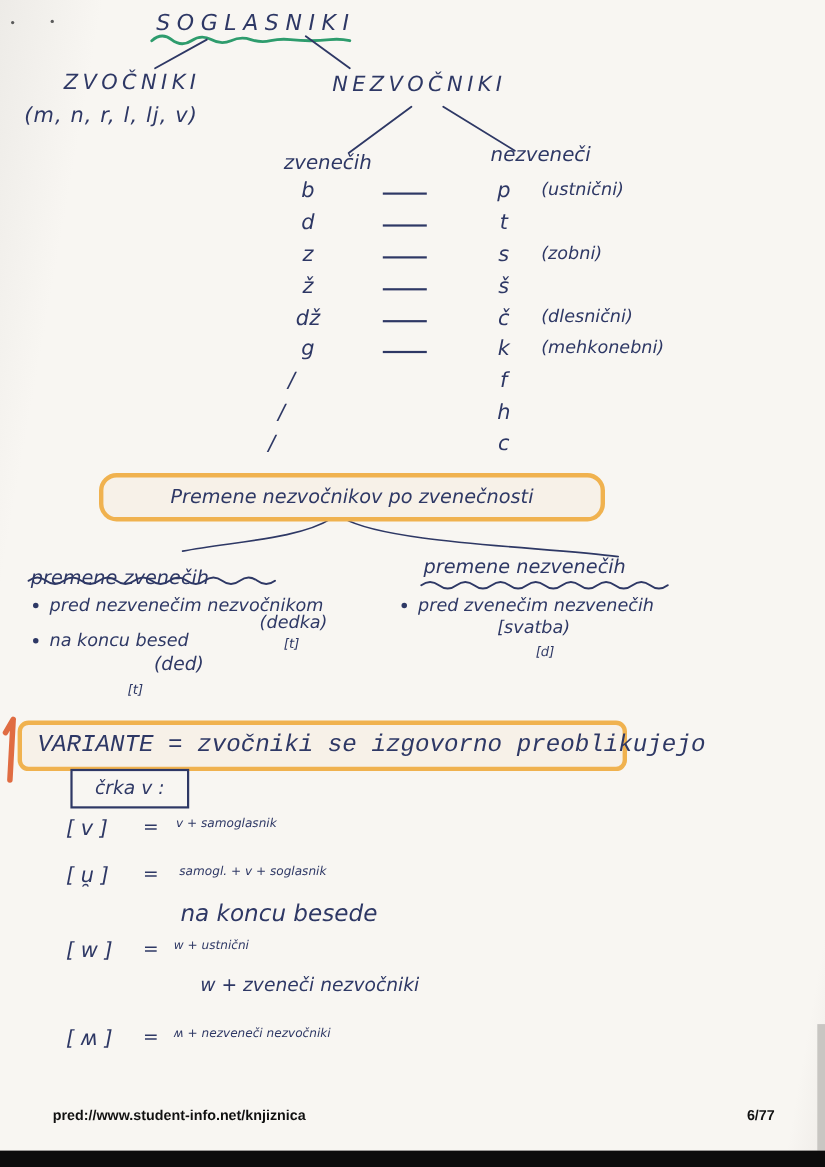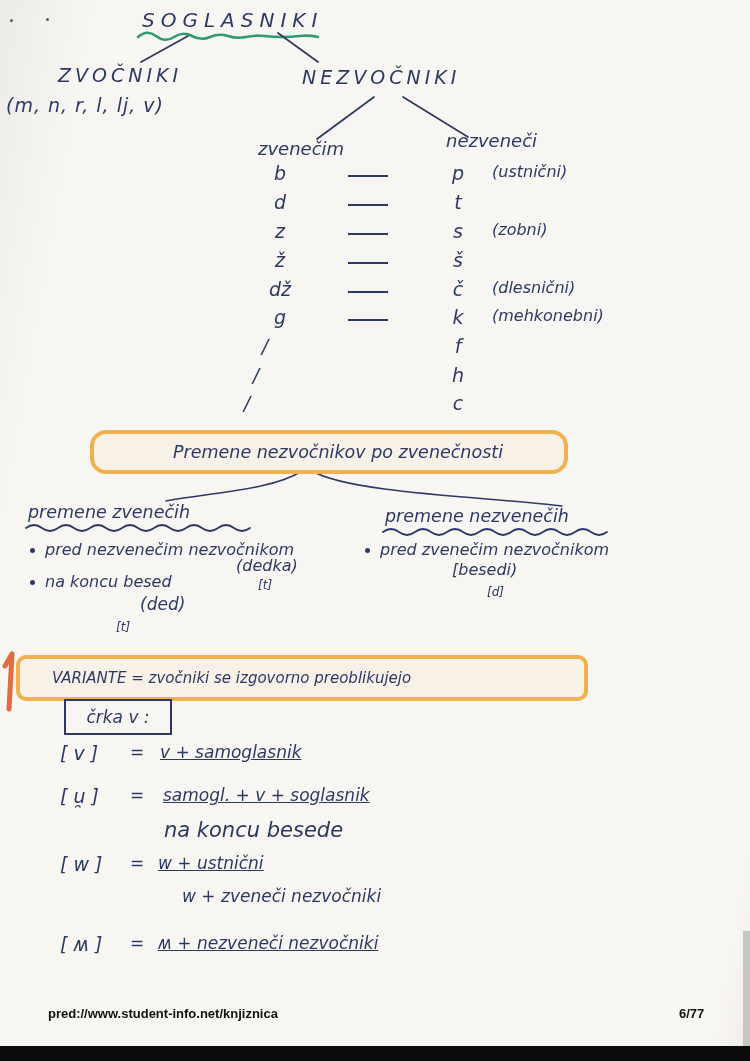--- a/index.html
+++ b/index.html
@@ -15,48 +15,48 @@
   .page{
     position:relative;width:750px;height:1061px;overflow:hidden;
     background:linear-gradient(100deg,#edebe7 0%,var(--paper) 10%,var(--paper) 96%,#efece8 100%);
   }
   .hw{position:absolute;font-style:italic;color:var(--ink);white-space:nowrap;}
   .caps{letter-spacing:4px;}
   .overlay{position:absolute;left:0;top:0;pointer-events:none;}
   .speck{position:absolute;width:3px;height:3px;border-radius:50%;background:#5a5a5a;}
   .title{font-size:20px;letter-spacing:6px;}
   .branch-label{font-size:19px;}
-  .sublabel{font-size:19px;letter-spacing:1px;}
+  .sublabel{font-size:19px;letter-spacing:1px;margin-left:16px;}
   .col-header{font-size:18px;}
   .pair-row{position:absolute;left:0;top:0;width:750px;height:28px;}
   .pair-row .voiced{position:absolute;left:255px;width:50px;text-align:center;font-size:19px;font-style:italic;color:var(--ink);}
   .pair-row .connector{position:absolute;left:348px;top:13px;width:40px;border-top:2px solid var(--ink);}
   .pair-row .voiceless{position:absolute;left:438px;width:40px;text-align:center;font-size:19px;font-style:italic;color:var(--ink);}
   .pair-row .note{position:absolute;left:492px;top:0;font-size:16px;font-style:italic;color:var(--ink);}
   .pair-row.shift1 .voiced{left:240px;}
   .pair-row.shift2 .voiced{left:231px;}
   .pair-row.shift3 .voiced{left:222px;}
   .sentence{font-size:15.5px;color:var(--ink-light);letter-spacing:.2px;}
-  .hl-box{position:absolute;border:4px solid var(--highlight);background:rgba(240,178,79,.06);padding-left:18px;}
+  .hl-box{position:absolute;border:4px solid var(--highlight);background:rgba(240,178,79,.06);}
   .premene-box{left:90px;top:430px;width:452px;height:36px;border-radius:16px;}
   .premene-box .hw{position:static;display:block;text-align:center;line-height:36px;font-size:17.5px;}
   .variante-box{left:16px;top:655px;width:546px;height:38px;border-radius:10px;}
-  .variante-box .hw{position:static;display:block;padding-left:14px;line-height:38px;font-size:15px;}
+  .variante-box .hw{position:static;display:block;padding-left:14px;line-height:38px;font-size:22px;font-family:Liberation Mono, monospace;}
   .section-title{font-size:17.5px;}
   .bullet-row{position:absolute;display:flex;align-items:flex-start;text-align:center;}
   .dot{width:5px;height:5px;border-radius:50%;background:var(--ink);margin:8px 10px 0 0;flex:0 0 auto;}
   .bullet-text{font-size:16px;font-style:italic;color:var(--ink);white-space:nowrap;}
   .example{font-size:16px;}
   .ipa-small{font-size:12px;}
   .crka-box{position:absolute;left:64px;top:699px;width:104px;height:32px;border:2px solid var(--ink);}
   .crka-box .hw{position:static;display:block;text-align:center;line-height:32px;font-size:17px;}
   .rule-row{position:absolute;left:0;width:750px;}
   .rule-symbol{position:absolute;left:60px;font-size:19px;}
   .rule-eq{position:absolute;left:130px;font-size:17px;}
-  .rule-text{position:absolute;left:160px;font-size:17px;text-decoration:underline;}
+  .rule-text{position:absolute;left:160px;font-size:11px;}
   .footer-url{position:absolute;left:48px;top:1006px;font-family:"Liberation Sans",sans-serif;font-weight:bold;font-size:13px;color:#111;}
   .footer-page{position:absolute;left:679px;top:1006px;font-family:"Liberation Sans",sans-serif;font-weight:bold;font-size:13px;color:#111;}
   .bottom-bar{position:absolute;left:0;bottom:0;width:750px;height:15px;background:#0c0c0c;}
   .edge-strip{position:absolute;right:0;bottom:15px;width:7px;height:115px;background:#c8c6c2;}
 </style>
 </head>
 <body>
 
 <div class="page">
 
@@ -79,21 +79,21 @@
     <path d="M12,654 l-7,12 M12,654 l-3,55" fill="none" stroke="#dd5f33" stroke-width="5" stroke-linecap="round" opacity="0.92"></path>
   </svg>
 
   <div class="speck" style="left:10px;top:19px;"></div>
   <div class="speck" style="left:46px;top:18px;"></div>
 
   <div class="hw title" style="left:142px;top:8px;">SOGLASNIKI</div>
   <div class="hw branch-label caps" style="left:58px;top:64px;">ZVOČNIKI</div>
   <div class="hw sublabel" style="left:6px;top:94px;">(m, n, r, l, lj, v)</div>
   <div class="hw branch-label caps" style="left:302px;top:66px;">NEZVOČNIKI</div>
-  <div class="hw col-header" style="left:258px;top:138px;">zvenečim</div>
+  <div class="hw col-header" style="left:258px;top:138px;">zvenečih</div>
   <div class="hw col-header" style="left:446px;top:130px;text-align:right;">nezveneči</div>
 
   <div class="pair-row" style="top:162px;">
     <span class="voiced">b</span>
     <span class="connector"></span>
     <span class="voiceless">p</span>
     <span class="note">(ustnični)</span>
   </div>
   <div class="pair-row" style="top:191px;">
     <span class="voiced">d</span>
@@ -142,40 +142,40 @@
 
     <span class="voiceless">c</span>
     <span class="note"></span>
   </div>
 
 
   <div class="hl-box premene-box">
     <span class="hw">Premene nezvočnikov po zvenečnosti</span>
   </div>
 
-  <div class="hw section-title" style="left:28px;top:502px;">premene zvenečih</div>
+  <div class="hw section-title" style="left:28px;top:516px;">premene zvenečih</div>
   <div class="bullet-row" style="left:30px;top:540px;">
     <span class="dot"></span>
     <span class="bullet-text">pred nezvenečim nezvočnikom</span>
   </div>
   <div class="hw example" style="left:236px;top:556px;">(dedka)</div>
   <div class="hw ipa-small" style="left:258px;top:578px;">[t]</div>
   <div class="bullet-row" style="left:30px;top:572px;">
     <span class="dot"></span>
     <span class="bullet-text">na koncu besed</span>
   </div>
   <div class="hw example" style="left:92px;top:594px;font-size:17px;margin-left:48px;">(ded)</div>
   <div class="hw ipa-small" style="left:116px;top:620px;">[t]</div>
 
   <div class="hw section-title" style="left:385px;top:506px;">premene nezvenečih</div>
   <div class="bullet-row" style="left:365px;top:540px;">
     <span class="dot"></span>
-    <span class="bullet-text">pred zvenečim nezvočnikom</span>
-  </div>
-  <div class="hw example" style="left:452px;top:560px;">[besedi)</div>
+    <span class="bullet-text">pred zvenečim nezvenečih</span>
+  </div>
+  <div class="hw example" style="left:452px;top:560px;">[svatba)</div>
   <div class="hw ipa-small" style="left:487px;top:585px;">[d]</div>
 
   <div class="hl-box variante-box">
     <span class="hw">VARIANTE = zvočniki se izgovorno preoblikujejo</span>
   </div>
 
   <div class="crka-box">
     <span class="hw">črka v :</span>
   </div>
 

